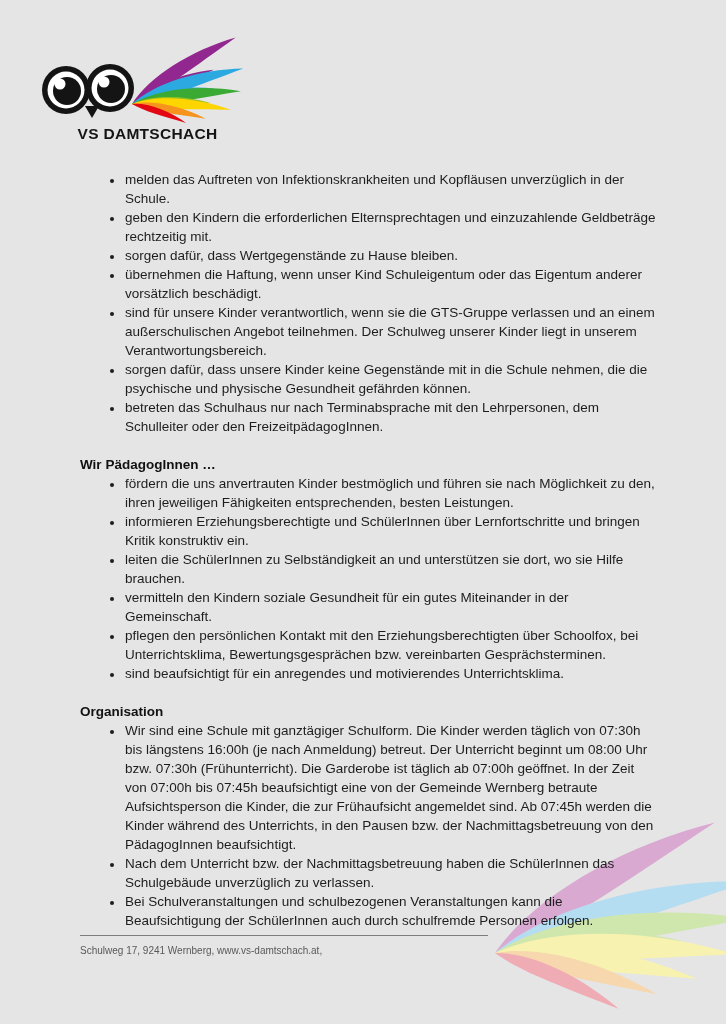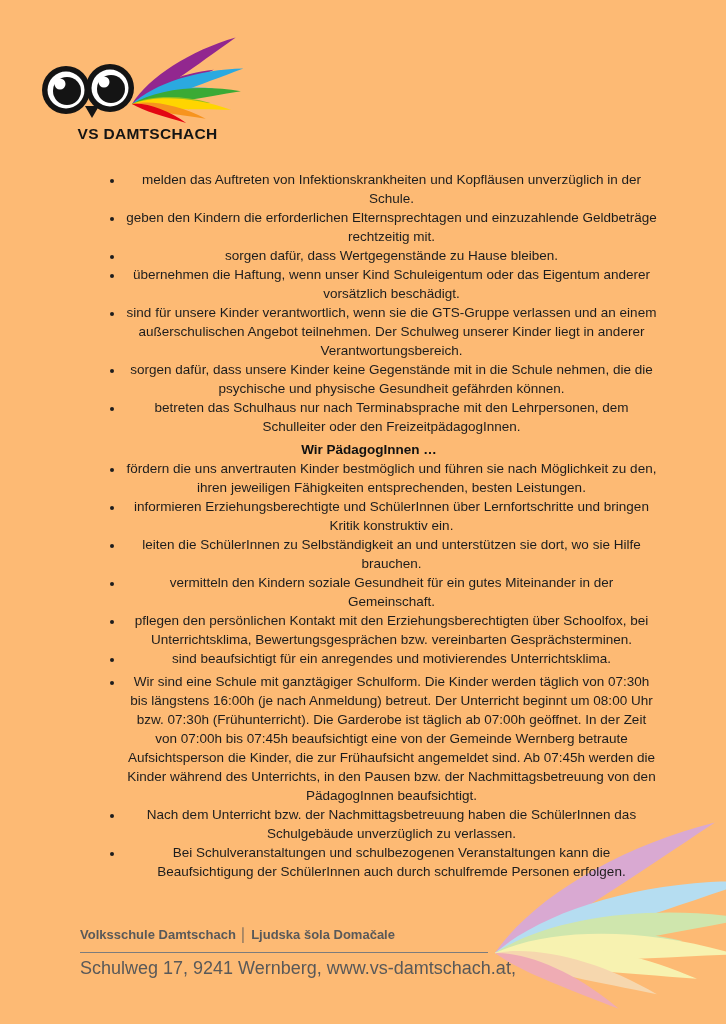--- a/index.html
+++ b/index.html
@@ -1,20 +1,20 @@
 <!DOCTYPE html>
 <html lang="de"><head>
 <meta charset="utf-8">
 <style>
   html, body { margin: 0; padding: 0; background: #ffffff; }
   .page {
     position: relative;
     width: 726px;
     height: 1024px;
-    background: #fdba74;
+    background: #e5e5e5;
     overflow: hidden;
     font-family: "Liberation Sans", sans-serif;
     color: #1d1d1d;
     text-decoration: underline;
   }
 
   
   .logo {
     position: absolute;
     left: 40px;
@@ -36,23 +36,22 @@
 
   
   .content {
     position: absolute;
     left: 80px;
     top: 170px;
     width: 578px;
     z-index: 2;
     font-size: 13.5px;
     line-height: 19px;
-    text-align: center;
   }
-  .content section.spaced { margin-top: 4px; }
+  .content section.spaced { margin-top: 19px; }
   .content h2 {
     margin: 0;
     font-size: 13.5px;
     line-height: 19px;
     font-weight: bold;
     color: #111111;
   }
   ul.bullets {
     margin: 0;
     padding: 0 0 0 44px;
@@ -80,21 +79,21 @@
     line-height: 17px;
   }
   .footer-rule {
     width: 408px;
     height: 0;
     border-top: 1.5px solid #7c7c7c;
     margin-top: 9px;
     margin-bottom: 6px;
   }
   .footer-address {
-    font-size: 18px;
+    font-size: 10px;
     line-height: 18px;
   }
 
   
   .watermark {
     position: absolute;
     left: 440px;
     top: 792px;
     z-index: 1;
     overflow: visible;
@@ -148,47 +147,47 @@
   </svg>
 
   <div class="content">
 
     <section>
       <ul class="bullets">
         <li>melden das Auftreten von Infektionskrankheiten und Kopfläusen unverzüglich in der Schule.</li>
         <li>geben den Kindern die erforderlichen Elternsprechtagen und einzuzahlende Geldbeträge rechtzeitig mit.</li>
         <li>sorgen dafür, dass Wertgegenstände zu Hause bleiben.</li>
         <li>übernehmen die Haftung, wenn unser Kind Schuleigentum oder das Eigentum anderer vorsätzlich beschädigt.</li>
-        <li>sind für unsere Kinder verantwortlich, wenn sie die GTS-Gruppe verlassen und an einem außerschulischen Angebot teilnehmen. Der Schulweg unserer Kinder liegt in anderer Verantwortungsbereich.</li>
+        <li>sind für unsere Kinder verantwortlich, wenn sie die GTS-Gruppe verlassen und an einem außerschulischen Angebot teilnehmen. Der Schulweg unserer Kinder liegt in unserem Verantwortungsbereich.</li>
         <li>sorgen dafür, dass unsere Kinder keine Gegenstände mit in die Schule nehmen, die die psychische und physische Gesundheit gefährden können.</li>
         <li>betreten das Schulhaus nur nach Terminabsprache mit den Lehrpersonen, dem Schulleiter oder den FreizeitpädagogInnen.</li>
       </ul>
     </section>
 
     <section class="spaced">
       <h2>Wir PädagogInnen …</h2>
       <ul class="bullets">
         <li>fördern die uns anvertrauten Kinder bestmöglich und führen sie nach Möglichkeit zu den, ihren jeweiligen Fähigkeiten entsprechenden, besten Leistungen.</li>
         <li>informieren Erziehungsberechtigte und SchülerInnen über Lernfortschritte und bringen Kritik konstruktiv ein.</li>
         <li>leiten die SchülerInnen zu Selbständigkeit an und unterstützen sie dort, wo sie Hilfe brauchen.</li>
         <li>vermitteln den Kindern soziale Gesundheit für ein gutes Miteinander in der Gemeinschaft.</li>
         <li>pflegen den persönlichen Kontakt mit den Erziehungsberechtigten über Schoolfox, bei Unterrichtsklima, Bewertungsgesprächen bzw. vereinbarten Gesprächsterminen.</li>
         <li>sind beaufsichtigt für ein anregendes und motivierendes Unterrichtsklima.</li>
       </ul>
     </section>
 
     <section class="spaced">
+      <h2>Organisation</h2>
       <ul class="bullets">
         <li>Wir sind eine Schule mit ganztägiger Schulform. Die Kinder werden täglich von 07:30h bis längstens 16:00h (je nach Anmeldung) betreut. Der Unterricht beginnt um 08:00 Uhr bzw. 07:30h (Frühunterricht). Die Garderobe ist täglich ab 07:00h geöffnet. In der Zeit von 07:00h bis 07:45h beaufsichtigt eine von der Gemeinde Wernberg betraute Aufsichtsperson die Kinder, die zur Frühaufsicht angemeldet sind. Ab 07:45h werden die Kinder während des Unterrichts, in den Pausen bzw. der Nachmittagsbetreuung von den PädagogInnen beaufsichtigt.</li>
         <li>Nach dem Unterricht bzw. der Nachmittagsbetreuung haben die SchülerInnen das Schulgebäude unverzüglich zu verlassen.</li>
         <li>Bei Schulveranstaltungen und schulbezogenen Veranstaltungen kann die Beaufsichtigung der SchülerInnen auch durch schulfremde Personen erfolgen.</li>
       </ul>
     </section>
 
   </div>
 
   <div class="footer">
-    <div class="footer-name">Volksschule Damtschach │ Ljudska šola Domačale</div>
     <div class="footer-rule"></div>
     <div class="footer-address">Schulweg 17, 9241 Wernberg, www.vs-damtschach.at,</div>
   </div>
 
 </div>
 
 </body></html>

